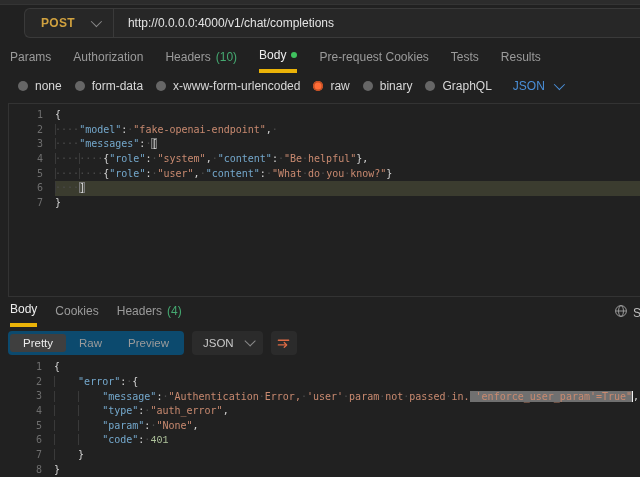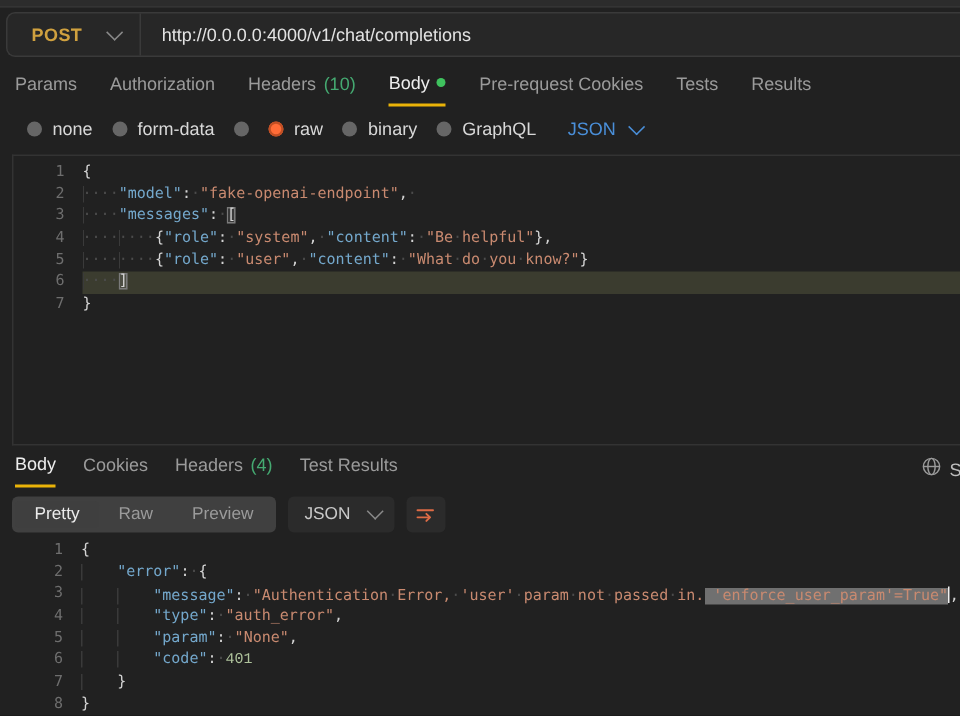--- a/index.html
+++ b/index.html
@@ -1,34 +1,34 @@
 <!DOCTYPE html>
 <html><head>
 <meta charset="utf-8">
 <style>
   html,body{margin:0;padding:0;background:#181818;}
   .app{position:relative;width:640px;height:477px;background:#212121;overflow:hidden;
        font-family:"Liberation Sans",sans-serif;color:#d6d6d6;}
   .top-strip{position:absolute;top:0;left:0;right:0;height:4px;background:#2c2c2c;
              border-bottom:1px solid #343434;}
   
-  .url-box{position:absolute;top:8px;left:4px;right:0;height:30px;background:#272727;
+  .url-box{position:absolute;top:8px;left:24px;right:0;height:30px;background:#272727;
            border:1px solid #3a3a3a;border-right:none;border-radius:6px 0 0 6px;
            display:flex;align-items:center;box-sizing:border-box;}
   .method{display:flex;align-items:center;gap:16px;padding:0 14px 0 16px;height:100%;cursor:pointer;}
   .method-label{color:#d0a13f;font-size:12px;font-weight:bold;letter-spacing:.3px;}
   .chev{width:7px;height:7px;border-right:1.5px solid #8a8a8a;border-bottom:1.5px solid #8a8a8a;
         transform:rotate(45deg) translateY(-2px);display:inline-block;}
   .chev.blue{border-color:#4a8fd9;}
   .url-divider{width:1px;align-self:stretch;background:#3a3a3a;}
   .url-text{font-size:12px;color:#e3e3e3;padding-left:14px;white-space:nowrap;text-align:right;}
   
   .req-tabs{position:absolute;top:48px;left:10px;display:flex;gap:22px;font-size:12px;}
   .tab{color:#9b9b9b;padding-bottom:7px;cursor:pointer;display:flex;align-items:center;gap:5px;}
-  .tab.active{color:#ededed;border-bottom:2px solid #eab308;align-items:center;}
+  .tab.active{color:#ededed;border-bottom:4px solid #eab308;align-items:center;}
   .tab .count{color:#45a971;}
   .tab .dot{width:6px;height:6px;border-radius:50%;background:#3fc25e;display:inline-block;}
   
   .type-row{position:absolute;top:76px;left:18px;height:20px;display:flex;align-items:center;gap:13px;font-size:12px;}
   .radio-item{display:flex;align-items:center;gap:7px;color:#d8d8d8;cursor:pointer;}
   .radio{width:10px;height:10px;border-radius:50%;background:#666;}
   .radio.on{background:#ff6c37;box-shadow:inset 0 0 0 1.5px #c14f24;}
   .lang-dd{display:flex;align-items:center;gap:9px;color:#4a8fd9;margin-left:8px;cursor:pointer;font-size:12px;}
   
   .editor{position:absolute;left:8px;right:0;box-sizing:border-box;padding-top:4px;}
@@ -43,21 +43,21 @@
   .gl{box-shadow:inset 1px 0 0 #3a3a3a;}
   .bx{box-shadow:inset 0 0 0 1px #7a7a7a;background:rgba(130,130,130,.25);}
   .sel{background:#707070;}
   .caret{display:inline-block;width:0;border-left:1.5px solid #f2f2f2;height:11px;transform:translateY(2px);}
   
   .resp-header{position:absolute;top:302px;left:10px;right:0;display:flex;font-size:12px;gap:18px;}
   .resp-right{position:absolute;top:2px;right:12px;display:flex;align-items:center;gap:8px;}
   .status-cut{position:absolute;top:4px;left:633px;font-size:12px;color:#bdbdbd;}
   
   .resp-toolbar{position:absolute;top:331px;left:8px;display:flex;gap:8px;height:24px;}
-  .views{background:#404040;border-radius:4px;display:flex;align-items:center;padding:2px;font-size:11.5px;}
+  .views{background:#0c4a6e;border-radius:4px;display:flex;align-items:center;padding:2px;font-size:11.5px;}
   .view{color:#9b9b9b;padding:3px 13px;border-radius:3px;cursor:pointer;}
   .view.active{background:#3f3f3f;color:#ececec;}
   .json-dd{background:#2b2b2b;border-radius:4px;display:flex;align-items:center;gap:10px;
            padding:0 11px;color:#c9c9c9;font-size:11.5px;cursor:pointer;}
   .json-dd .chev{transform:rotate(45deg) translateY(-3px);}
   .wrap-btn{background:#2b2b2b;border:none;border-radius:4px;width:26px;height:24px;
             display:flex;align-items:center;justify-content:center;cursor:pointer;padding:0;}
 </style>
 </head>
 <body>
@@ -104,20 +104,21 @@
       <span class="radio-item">
         <span class="radio"></span>
         <span>none</span>
       </span>
       <span class="radio-item">
         <span class="radio"></span>
         <span>form-data</span>
       </span>
       <span class="radio-item">
         <span class="radio"></span>
+        <span>x-www-form-urlencoded</span>
       </span>
       <span class="radio-item">
         <span class="radio on"></span>
         <span>raw</span>
       </span>
       <span class="radio-item">
         <span class="radio"></span>
         <span>binary</span>
       </span>
       <span class="radio-item">
@@ -164,23 +165,20 @@
   <div class="resp-header" id="resp-tabs">
       <span class="tab active">
         <span>Body</span>
       </span>
       <span class="tab">
         <span>Cookies</span>
       </span>
       <span class="tab">
         <span>Headers</span>
         <span class="count">(4)</span>
-      </span>
-      <span class="tab">
-        <span>Test Results</span>
       </span>
     </div>
 
   <div class="resp-right" style="top:304px;">
     <svg width="14" height="14" viewBox="0 0 16 16">
       <g fill="none" stroke="#9a9a9a" stroke-width="1.1">
         <circle cx="8" cy="8" r="6.2"></circle>
         <ellipse cx="8" cy="8" rx="2.8" ry="6.2"></ellipse>
         <line x1="1.8" y1="8" x2="14.2" y2="8"></line>
       </g>

